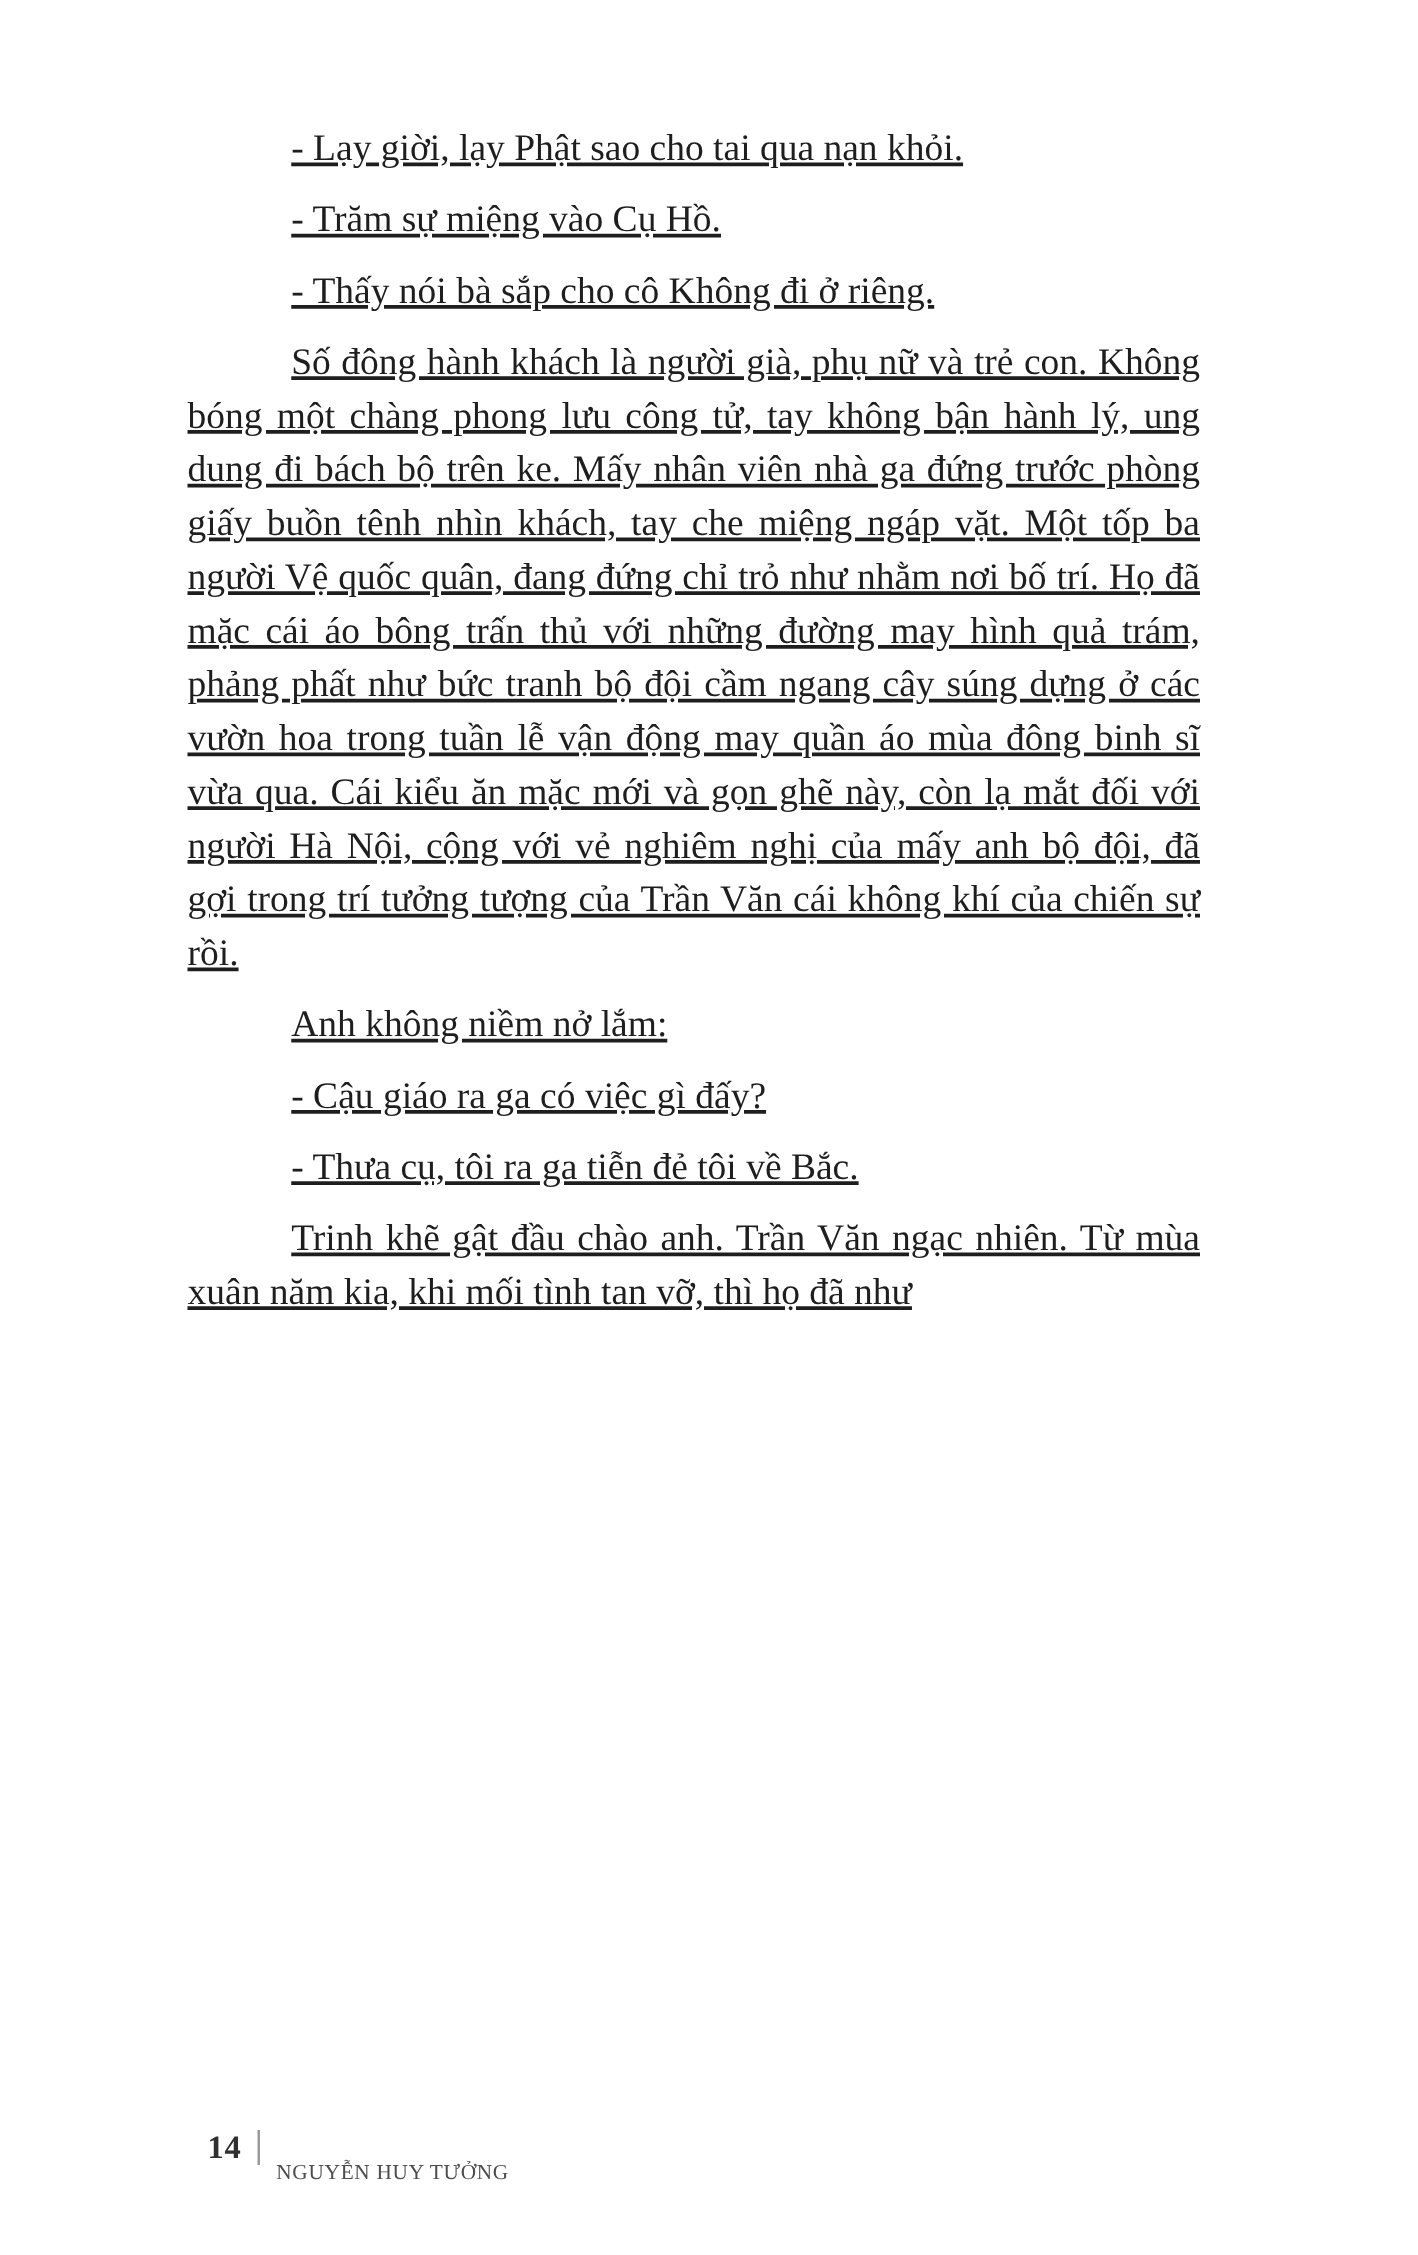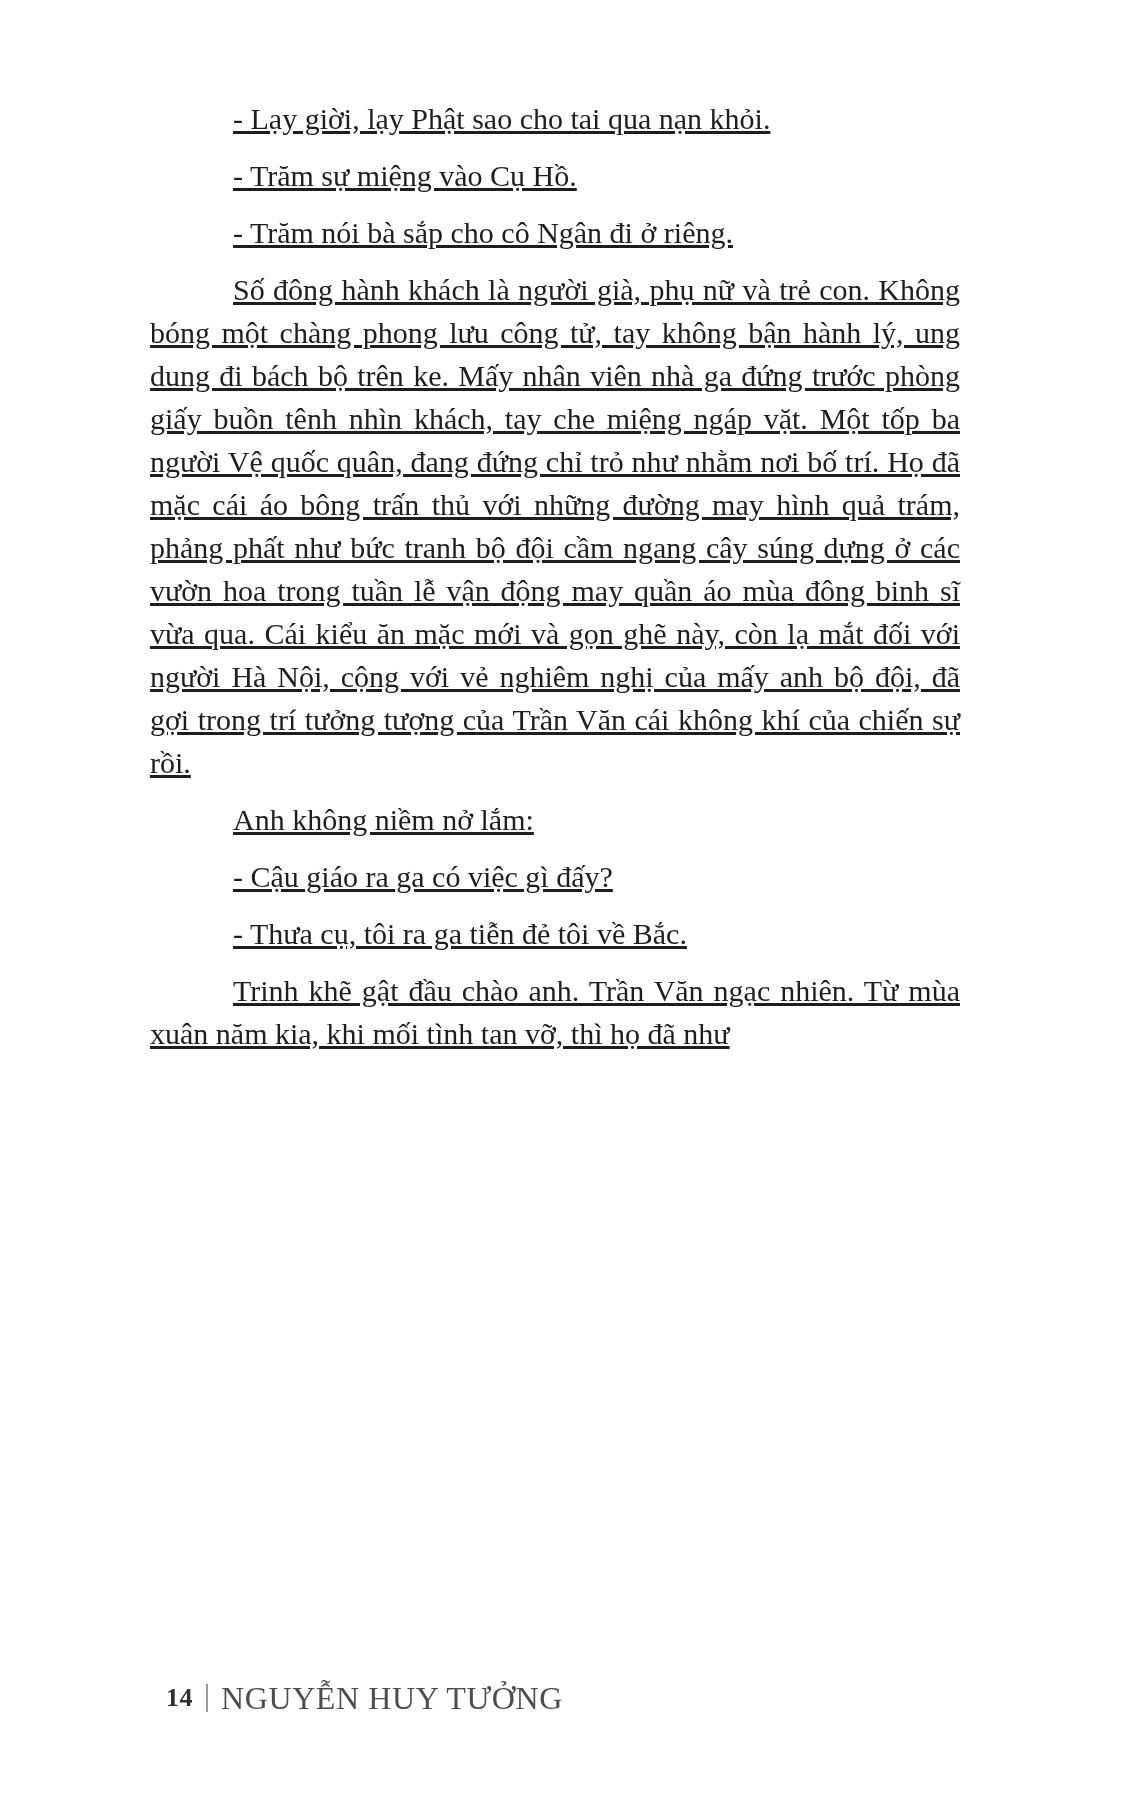--- a/index.html
+++ b/index.html
@@ -52,35 +52,36 @@
     color: var(--footer-number, #303030);
     letter-spacing: 0.5px;
   }
   .footer-divider {
     width: 2px;
     height: 28px;
     background: var(--divider, #9a9a9a);
     margin: 0 13px;
   }
   .author-name {
-    font-size: 32px;
+    font-size: 17px;
     color: var(--footer-author, #4d4d4d);
     letter-spacing: 0.6px;
+    margin-top: 40px;
   }
 </style>
 </head>
 <body>
 
 <div class="page">
 
   <main class="text-block">
 
   <p>- Lạy giời, lạy Phật sao cho tai qua nạn khỏi.</p>
       <p>- Trăm sự miệng vào Cụ Hồ.</p>
-      <p>- Trăm nói bà sắp cho cô Ngân đi ở riêng.</p>
+      <p>- Thấy nói bà sắp cho cô Không đi ở riêng.</p>
       <p>Số đông hành khách là người già, phụ nữ và trẻ con. Không bóng một chàng phong lưu công tử, tay không bận hành lý, ung dung đi bách bộ trên ke. Mấy nhân viên nhà ga đứng trước phòng giấy buồn tênh nhìn khách, tay che miệng ngáp vặt. Một tốp ba người Vệ quốc quân, đang đứng chỉ trỏ như nhằm nơi bố trí. Họ đã mặc cái áo bông trấn thủ với những đường may hình quả trám, phảng phất như bức tranh bộ đội cầm ngang cây súng dựng ở các vườn hoa trong tuần lễ vận động may quần áo mùa đông binh sĩ vừa qua. Cái kiểu ăn mặc mới và gọn ghẽ này, còn lạ mắt đối với người Hà Nội, cộng với vẻ nghiêm nghị của mấy anh bộ đội, đã gợi trong trí tưởng tượng của Trần Văn cái không khí của chiến sự rồi.</p>
       <p>Anh không niềm nở lắm:</p>
       <p>- Cậu giáo ra ga có việc gì đấy?</p>
       <p>- Thưa cụ, tôi ra ga tiễn đẻ tôi về Bắc.</p>
       <p>Trinh khẽ gật đầu chào anh. Trần Văn ngạc nhiên. Từ mùa xuân năm kia, khi mối tình tan vỡ, thì họ đã như</p>
     </main>
 
   <footer class="page-footer">
     <span class="page-number">14</span>
     <span class="footer-divider"></span>

